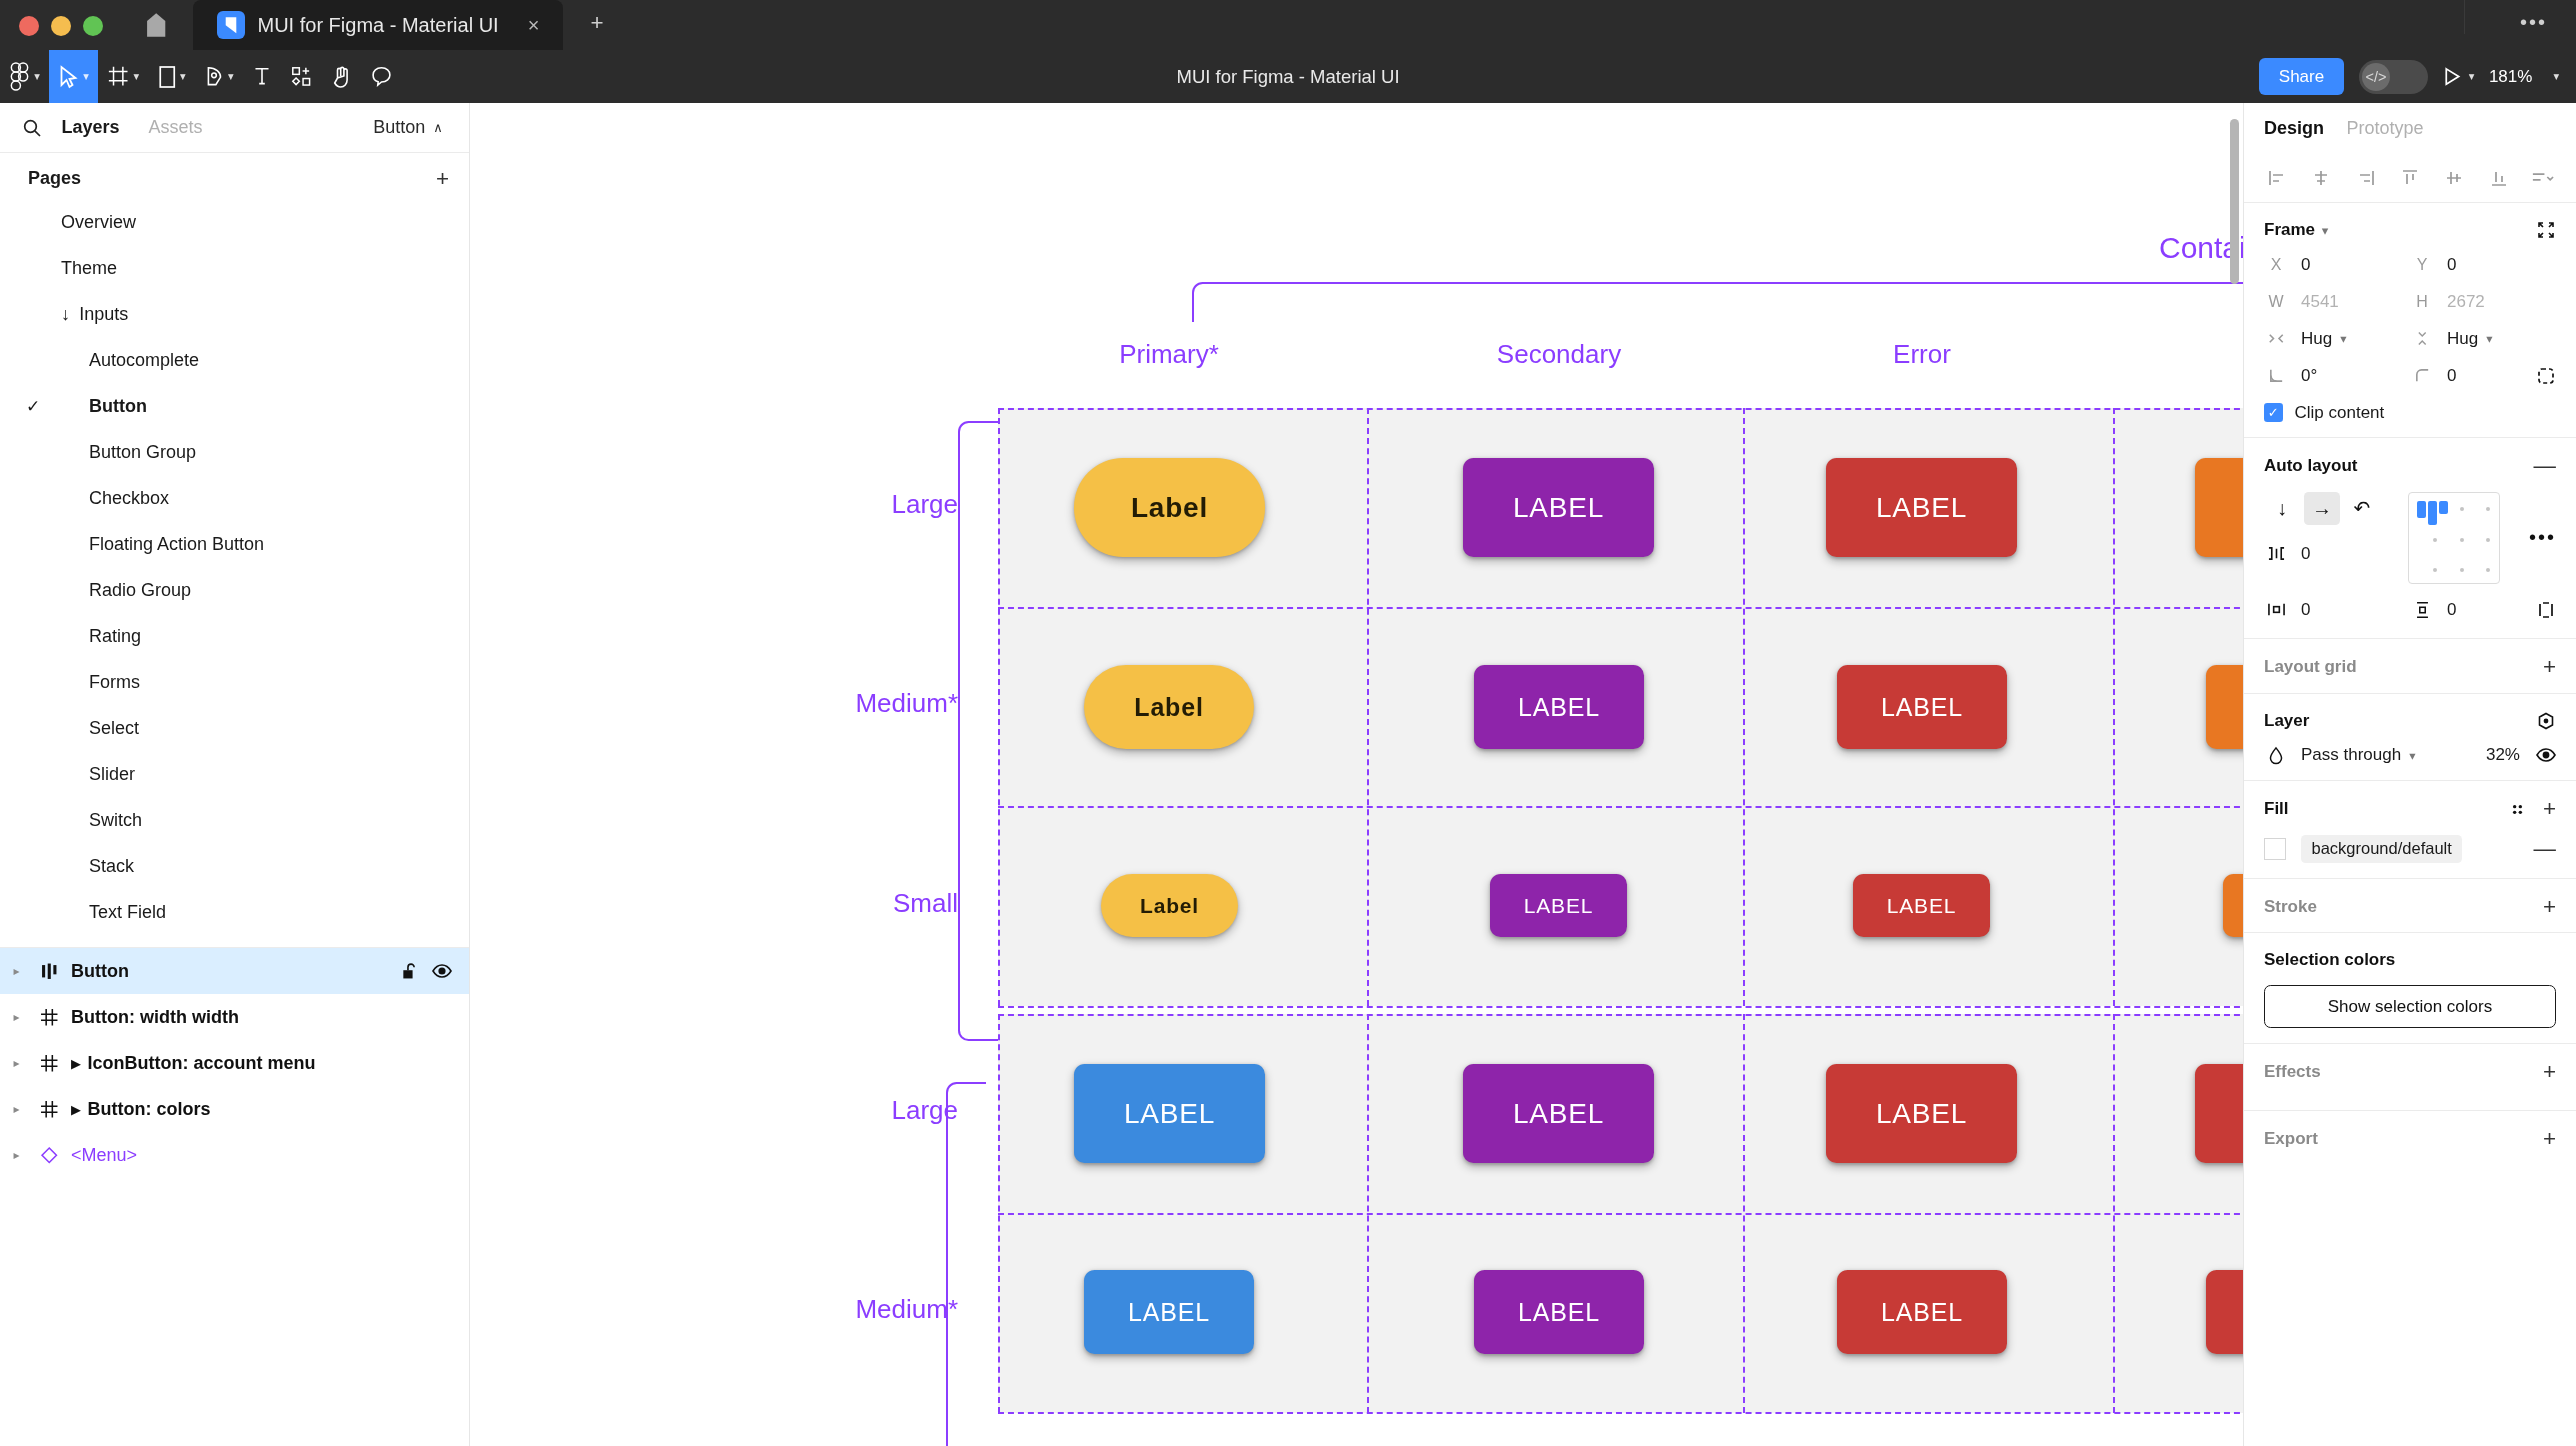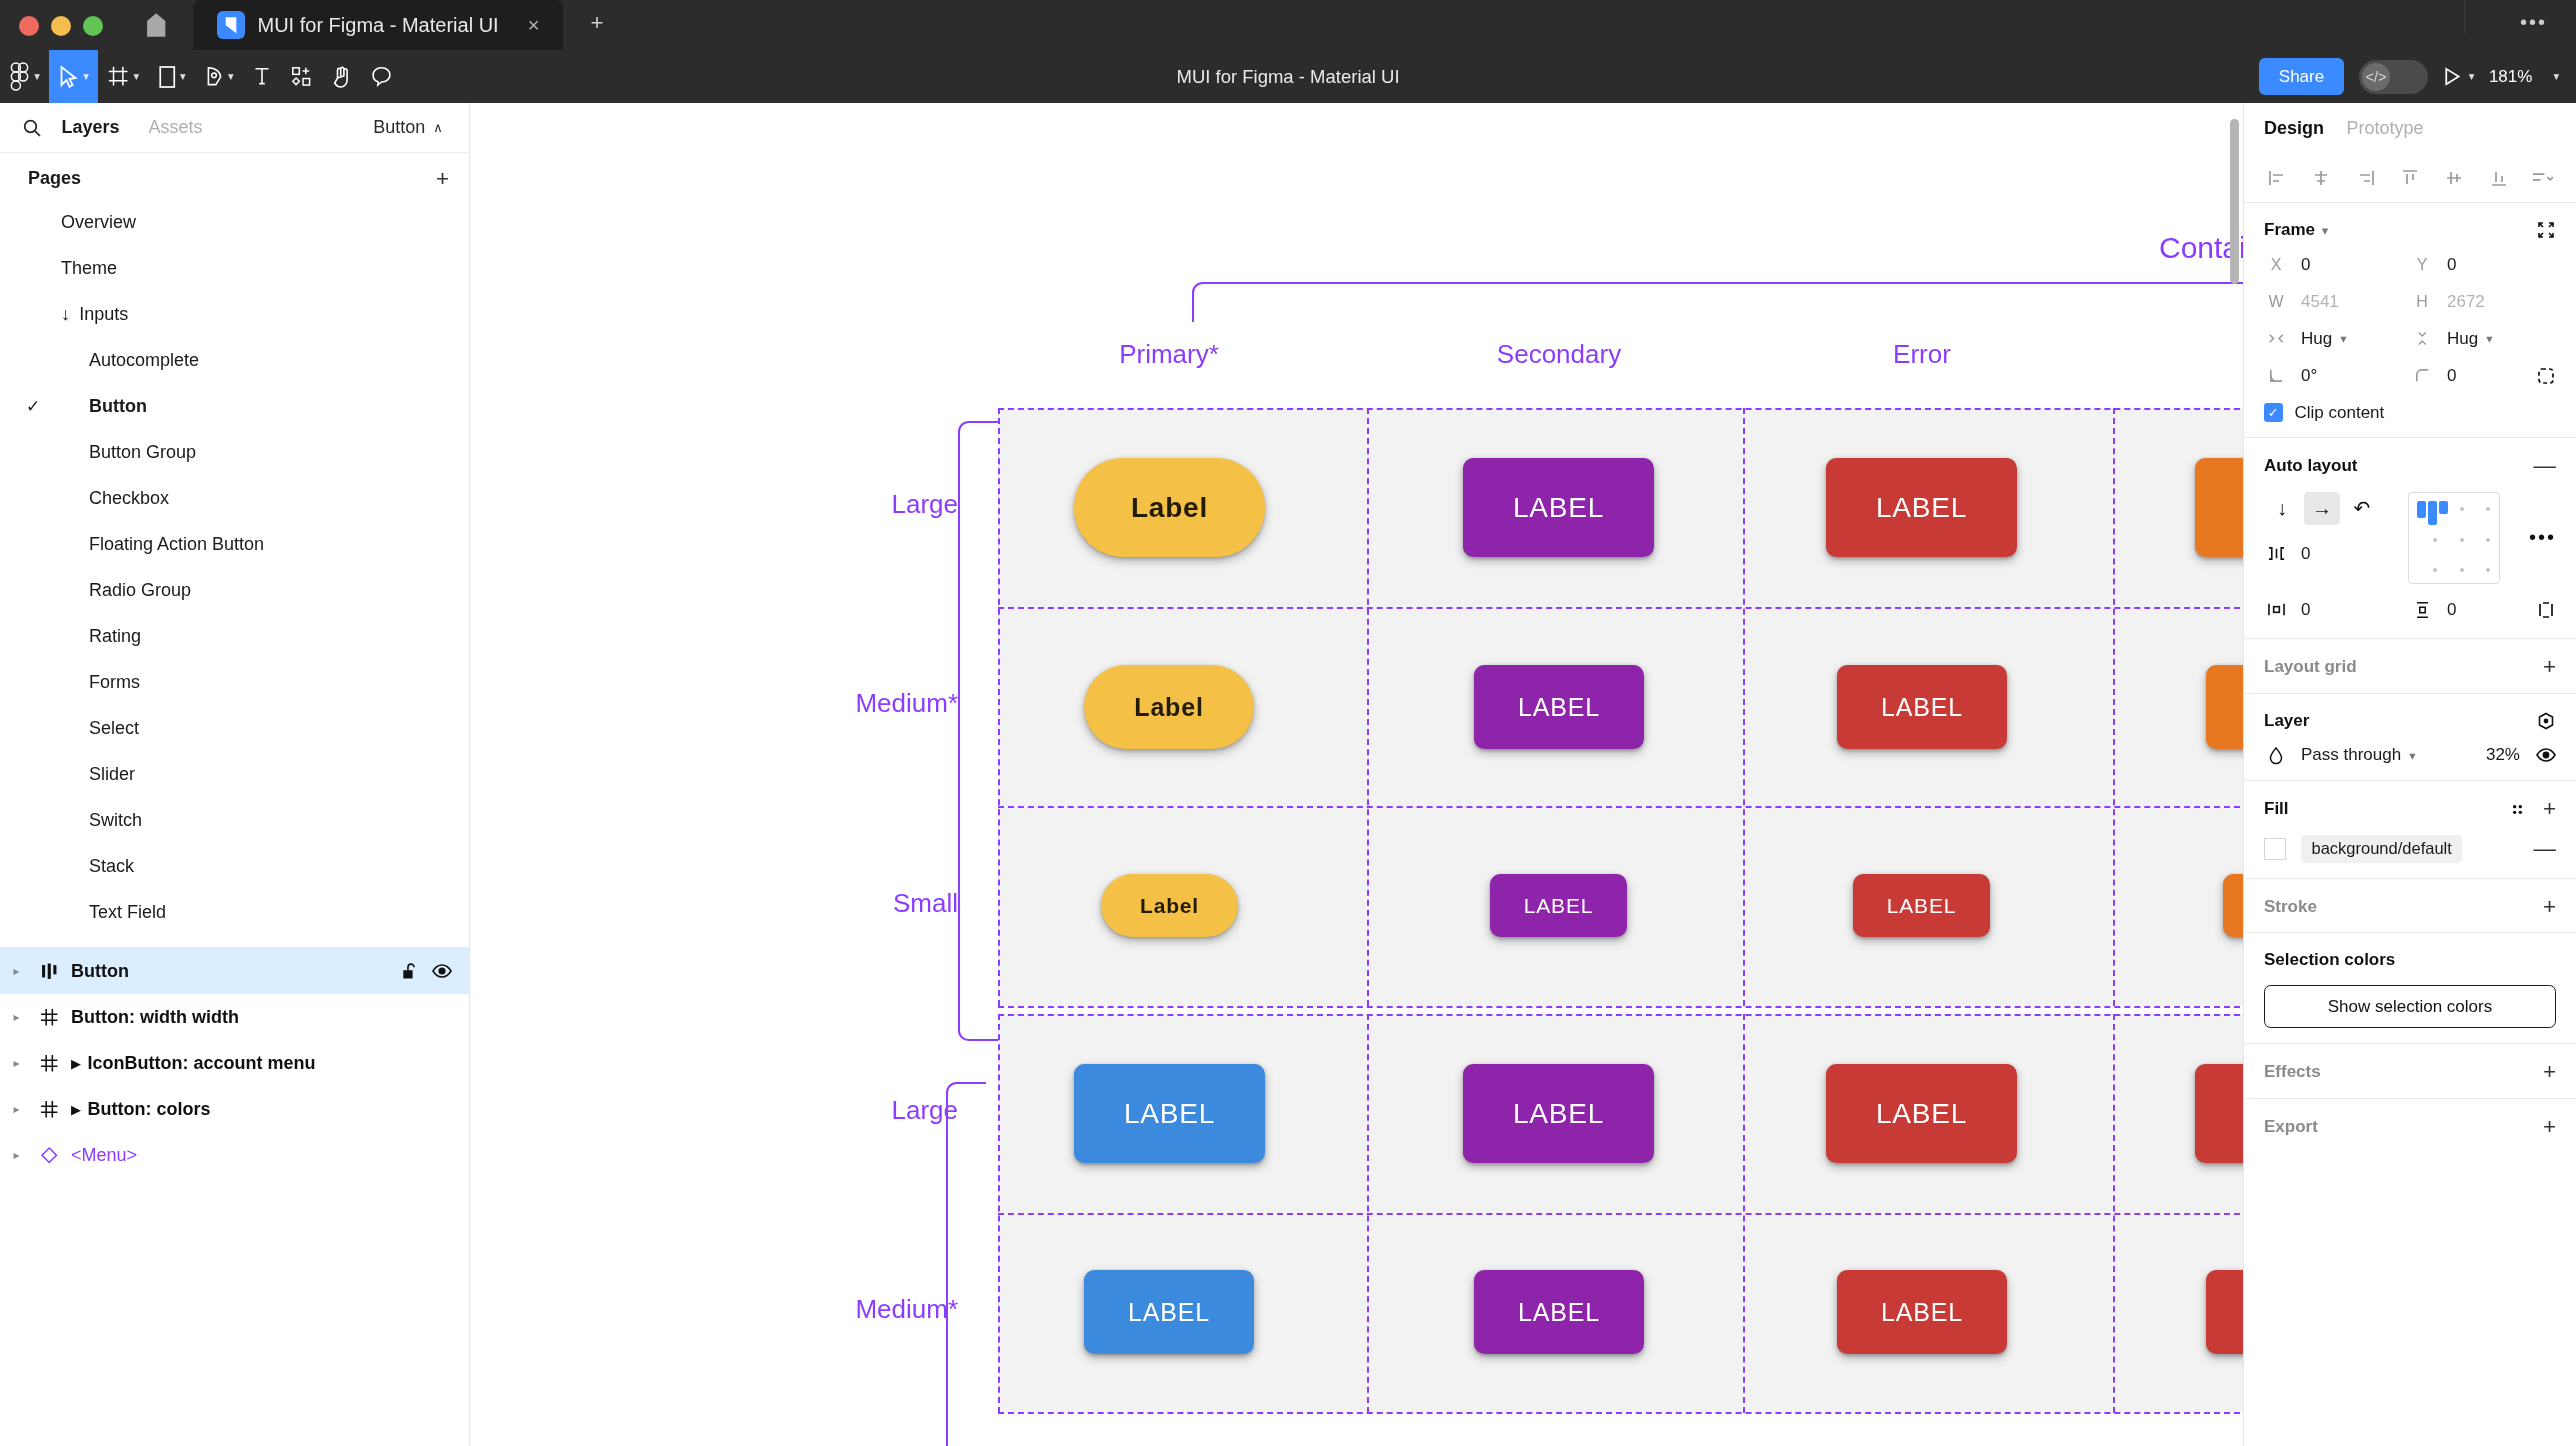--- a/index.html
+++ b/index.html
@@ -834,21 +834,21 @@
       </div>
 
       <div class="rp-sec">
         <div class="rp-sec-head">
           <span class="rp-sec-title">Selection colors</span>
         </div>
         <div class="rp-btn">Show selection colors</div>
       </div>
 
       <div class="rp-sec">
-        <div class="rp-sec-head" style="margin-bottom:0;">
+        <div class="rp-sec-head" style="margin-bottom:12px;">
           <span class="rp-sec-title muted">Effects</span>
           <span class="sp">
               <span class="plus">+</span>
             </span>
         </div>
       </div>
 
       <div class="rp-sec nb">
         <div class="rp-sec-head" style="margin-bottom:0;">
           <span class="rp-sec-title muted">Export</span>

